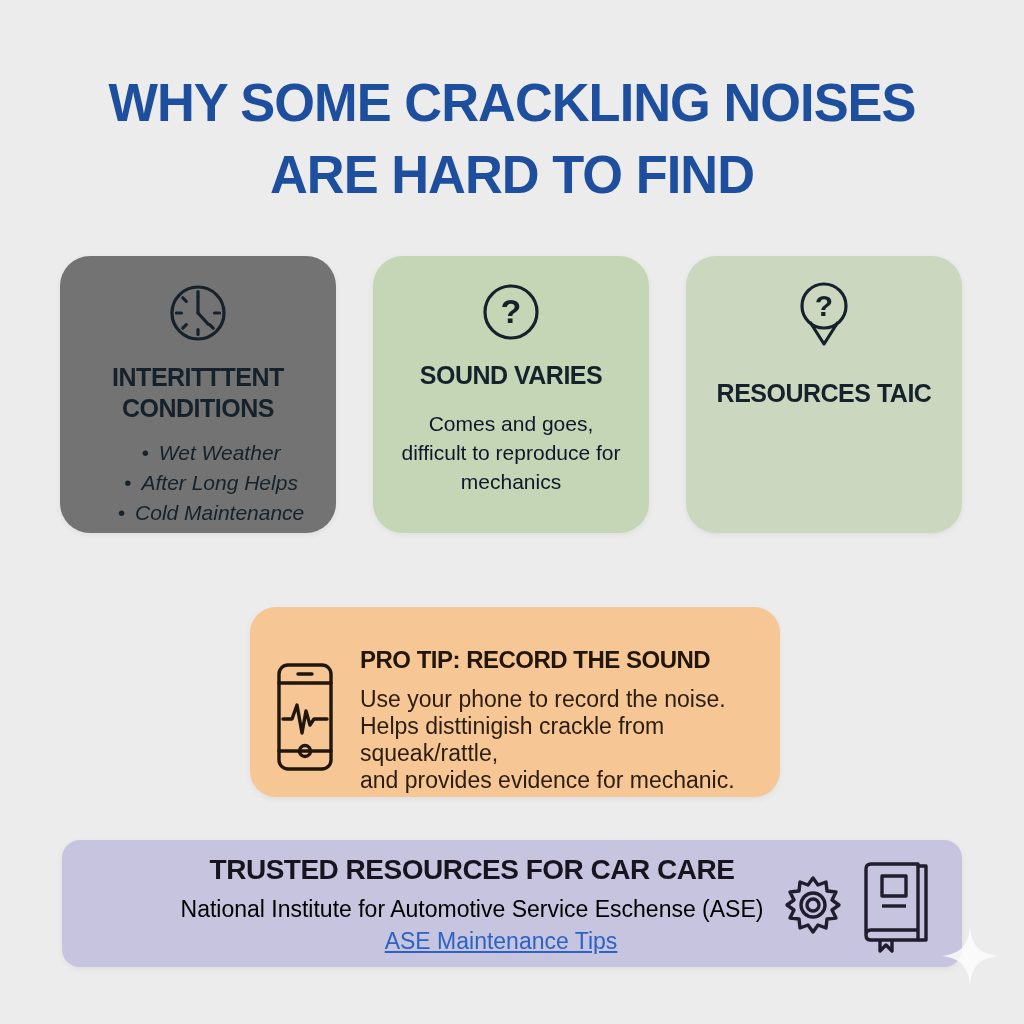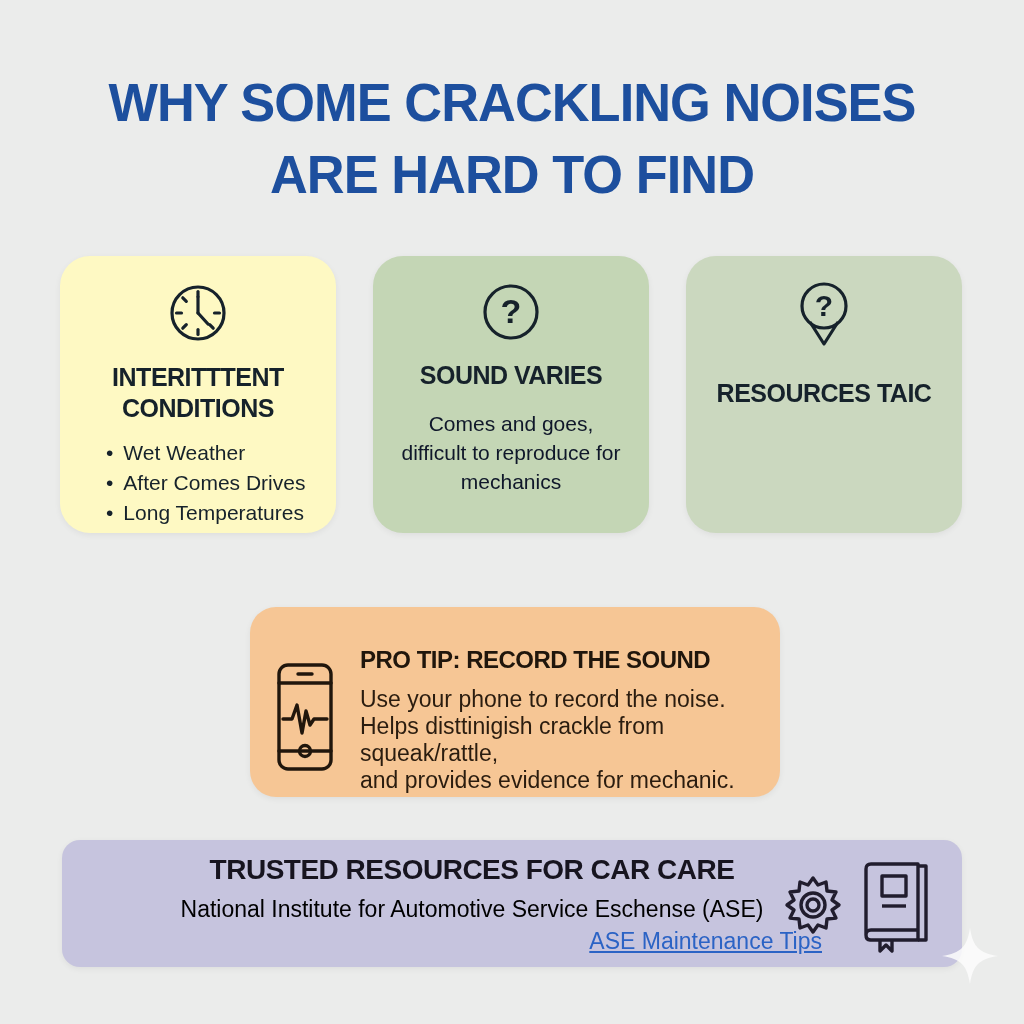--- a/index.html
+++ b/index.html
@@ -35,43 +35,44 @@
     gap: 37px;
   }
   .card {
     width: 276px; height: 277px;
     border-radius: 30px;
     box-sizing: border-box;
     padding: 22px 20px 0 20px;
     text-align: center;
     box-shadow: 0 2px 6px rgba(0,0,0,0.06);
   }
-  .card-blue  { background: #fef9c3; }
+  .card-blue  { background: #737373; }
   .card-green1{ background: #c4d6b5; }
   .card-green2{ background: #cbd8bf; }
 
   .card .icon { display: flex; justify-content: center; align-items: flex-start; }
   .card h2 {
     margin: 14px 8px 0 8px;
     font-size: 25px;
     line-height: 31px;
     letter-spacing: -0.5px;
     font-weight: 700;
     color: #16222b;
   }
   .card-green2 h2 { margin-top: 10px; }
 
   .bullets {
     list-style: none;
     margin: 14px 0 0 0;
     padding: 0 0 0 26px;
-    text-align: left;
+    text-align: center;
     font-size: 21px;
     line-height: 30px;
     color: #16222b;
+    font-style: italic;
   }
   .bullets li::before { content: "•"; margin-right: 10px; }
 
   .card-body {
     margin: 18px 4px 0 4px;
     font-size: 21px;
     line-height: 29px;
     color: #0f172a;
   }
 
@@ -126,21 +127,21 @@
     font-weight: 700;
     color: #17141f;
   }
   .resources-body {
     font-size: 23px;
     line-height: 30px;
     color: #000000;
   }
   .resources-link {
     display: block;
-    text-align: right;
+    text-align: center;
     margin: 4px 0 0 58px;
     font-size: 23px;
     color: #2b63c5;
     text-decoration: underline;
     cursor: pointer;
   }
   .resources-icons {
     position: absolute;
     right: 28px; top: 14px;
     display: flex;
@@ -180,22 +181,22 @@
           <line x1="19.8" y1="19.8" x2="23.3" y2="23.3"></line>
           <line x1="50.2" y1="50.2" x2="46.7" y2="46.7"></line>
           <line x1="19.8" y1="50.2" x2="23.3" y2="46.7"></line>
           <line x1="35" y1="35" x2="35" y2="19"></line>
           <line x1="35" y1="35" x2="45" y2="46"></line>
         </svg>
       </div>
       <h2>INTERITTTENT CONDITIONS</h2>
       <ul class="bullets">
         <li>Wet Weather</li>
-        <li>After Comes Drives</li>
-        <li>Long Temperatures</li>
+        <li>After Long Helps</li>
+        <li>Cold Maintenance</li>
       </ul>
     </section>
 
     <section class="card card-green1">
       <div class="icon">
         <svg width="68" height="68" viewBox="0 0 68 68" fill="none">
           <circle cx="34" cy="34" r="26" stroke="#16222b" stroke-width="3.2"></circle>
           <text x="34" y="45" text-anchor="middle" font-family="Liberation Sans, sans-serif" font-size="34" font-weight="700" fill="#16222b" stroke="none">?</text>
         </svg>
       </div>

